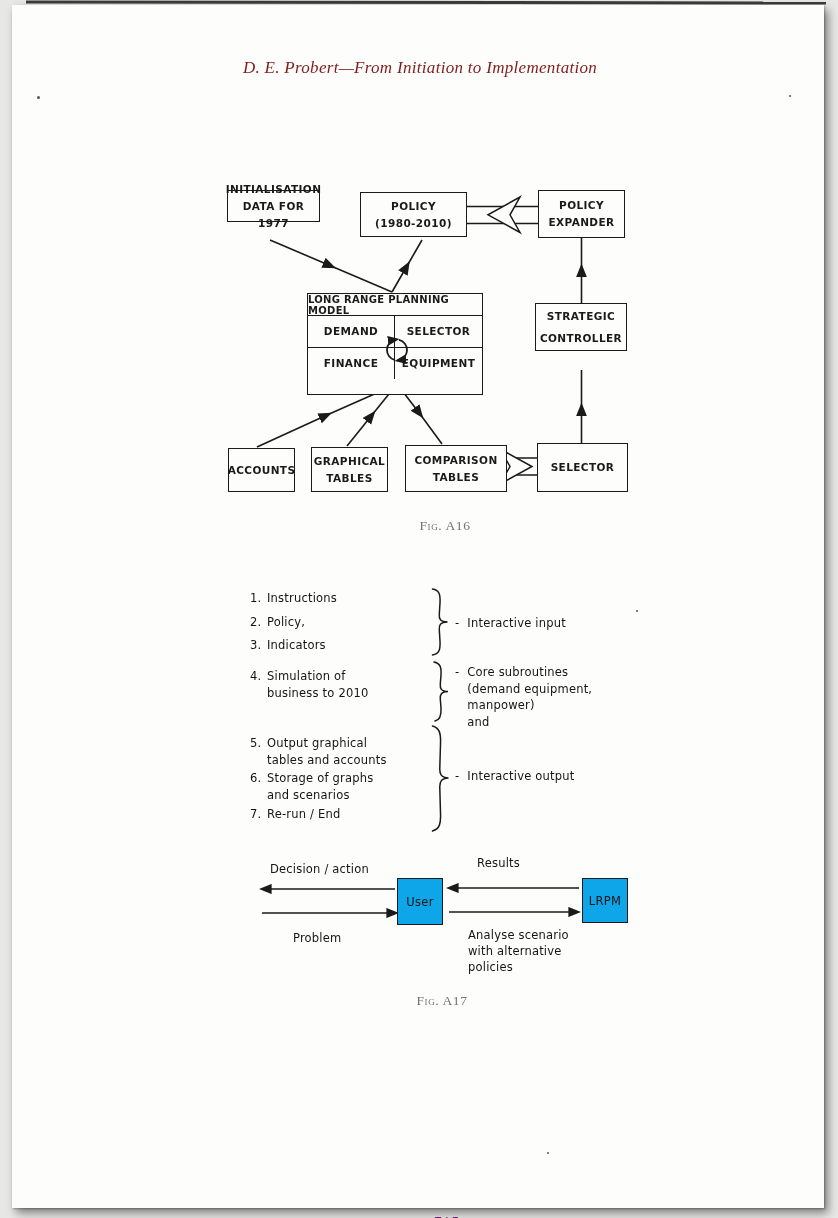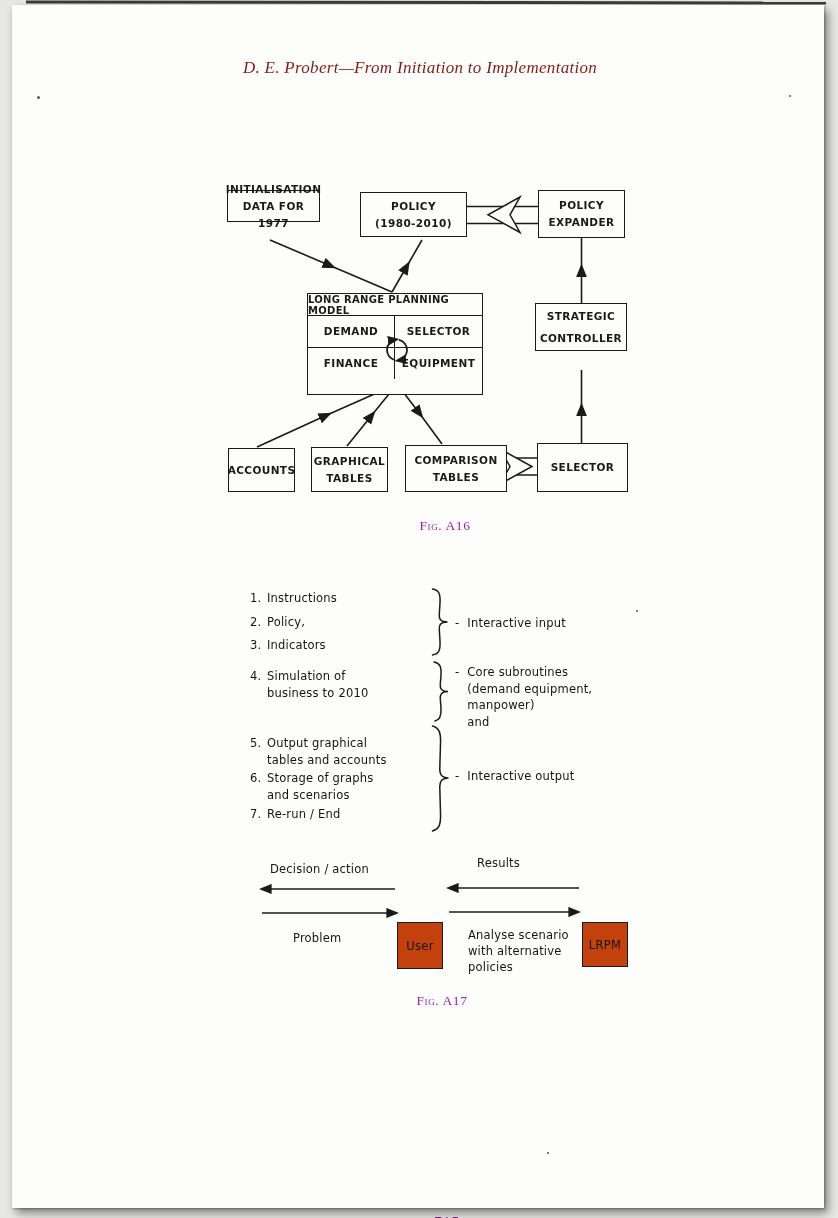--- a/index.html
+++ b/index.html
@@ -26,37 +26,37 @@
   .lrpm-title{height:21px;border-bottom:1.5px solid #1a1a1a;display:flex;align-items:center;
         justify-content:center;font:700 10px "DejaVu Sans",sans-serif;letter-spacing:.3px;}
   .lrpm-grid{display:grid;grid-template-columns:87px 1fr;grid-auto-rows:31.5px;}
   .cell{display:flex;align-items:center;justify-content:center;
         font:700 10.5px "DejaVu Sans",sans-serif;letter-spacing:.4px;}
   .cell.c1{border-right:1.5px solid #1a1a1a;}
   .cell.r1{border-bottom:1.5px solid #1a1a1a;}
   .cycle-icon{position:absolute;left:380px;top:333px;width:34px;height:34px;}
 
   .fig-caption{position:absolute;width:120px;text-align:center;
-        font:400 13.5px "Liberation Serif",serif;font-variant:small-caps;letter-spacing:.6px;color:#a21caf;}
+        font:400 13.5px "Liberation Serif",serif;font-variant:small-caps;letter-spacing:.6px;color:#737373;}
 
   .list-row{position:absolute;display:flex;align-items:flex-start;
         font:400 11.5px "DejaVu Sans",sans-serif;color:#151515;line-height:17px;letter-spacing:.2px;}
   .list-num{width:17px;flex:0 0 17px;}
   .list-text{white-space:pre-line;}
 
   .annotation{position:absolute;display:flex;align-items:flex-start;
         font:400 11.5px "DejaVu Sans",sans-serif;color:#151515;line-height:16.5px;letter-spacing:.2px;}
   .ann-dash{margin-right:8px;}
   .ann-text{white-space:pre-line;}
 
   .flow-label{position:absolute;font:400 11.5px "DejaVu Sans",sans-serif;color:#151515;
         line-height:16px;white-space:pre-line;letter-spacing:.2px;}
-  .flow-box{position:absolute;border:1.5px solid #1a1a1a;background:#c2410c;box-sizing:border-box;
+  .flow-box{position:absolute;border:1.5px solid #1a1a1a;background:#0ea5e9;box-sizing:border-box;
         display:flex;align-items:center;justify-content:center;
-        font:400 11.5px "DejaVu Sans",sans-serif;color:#151515;letter-spacing:.3px;margin-top:44px;}
+        font:400 11.5px "DejaVu Sans",sans-serif;color:#151515;letter-spacing:.3px;}
 
   .page-number{position:absolute;left:397px;top:1213px;width:100px;text-align:center;
         font:400 15.5px "Liberation Serif",serif;color:#701a75;letter-spacing:1px;}
 </style>
 </head>
 <body>
 
 <div class="stage">
   <div class="paper"></div>
   <div class="scan-streak"></div>

